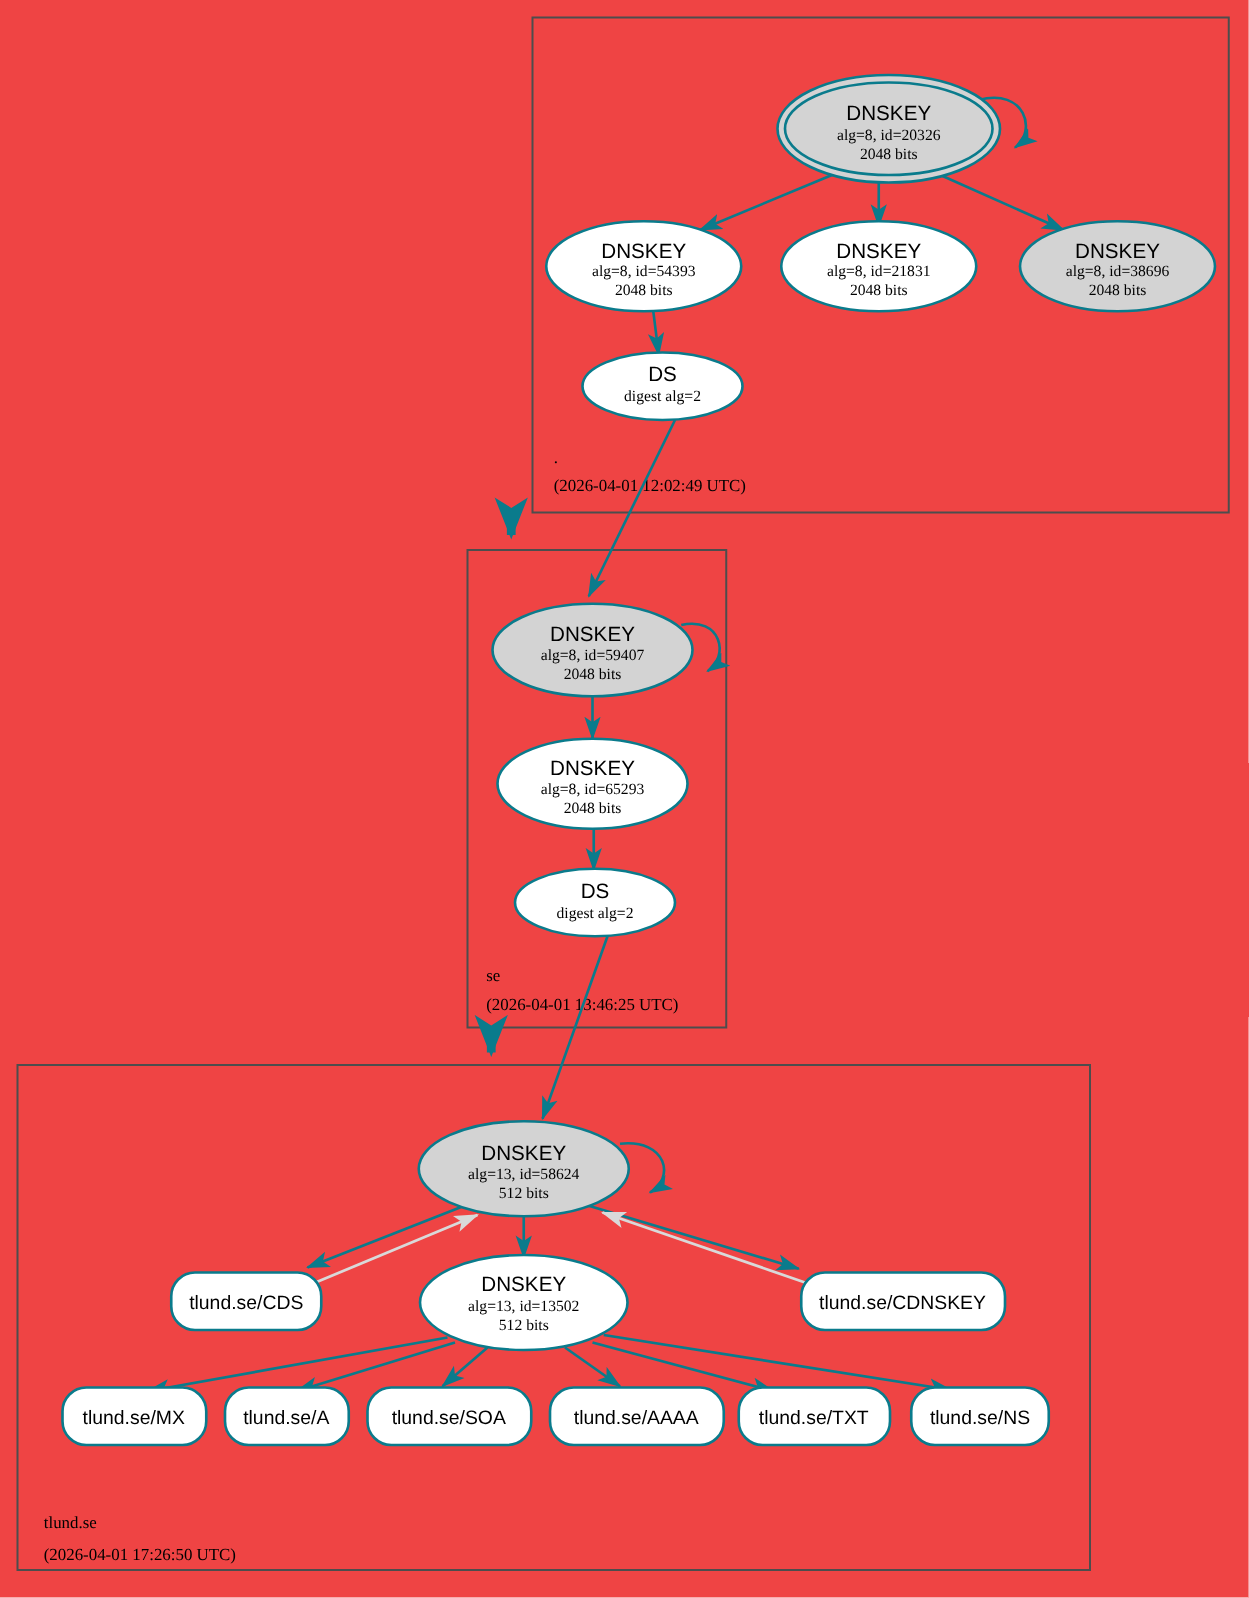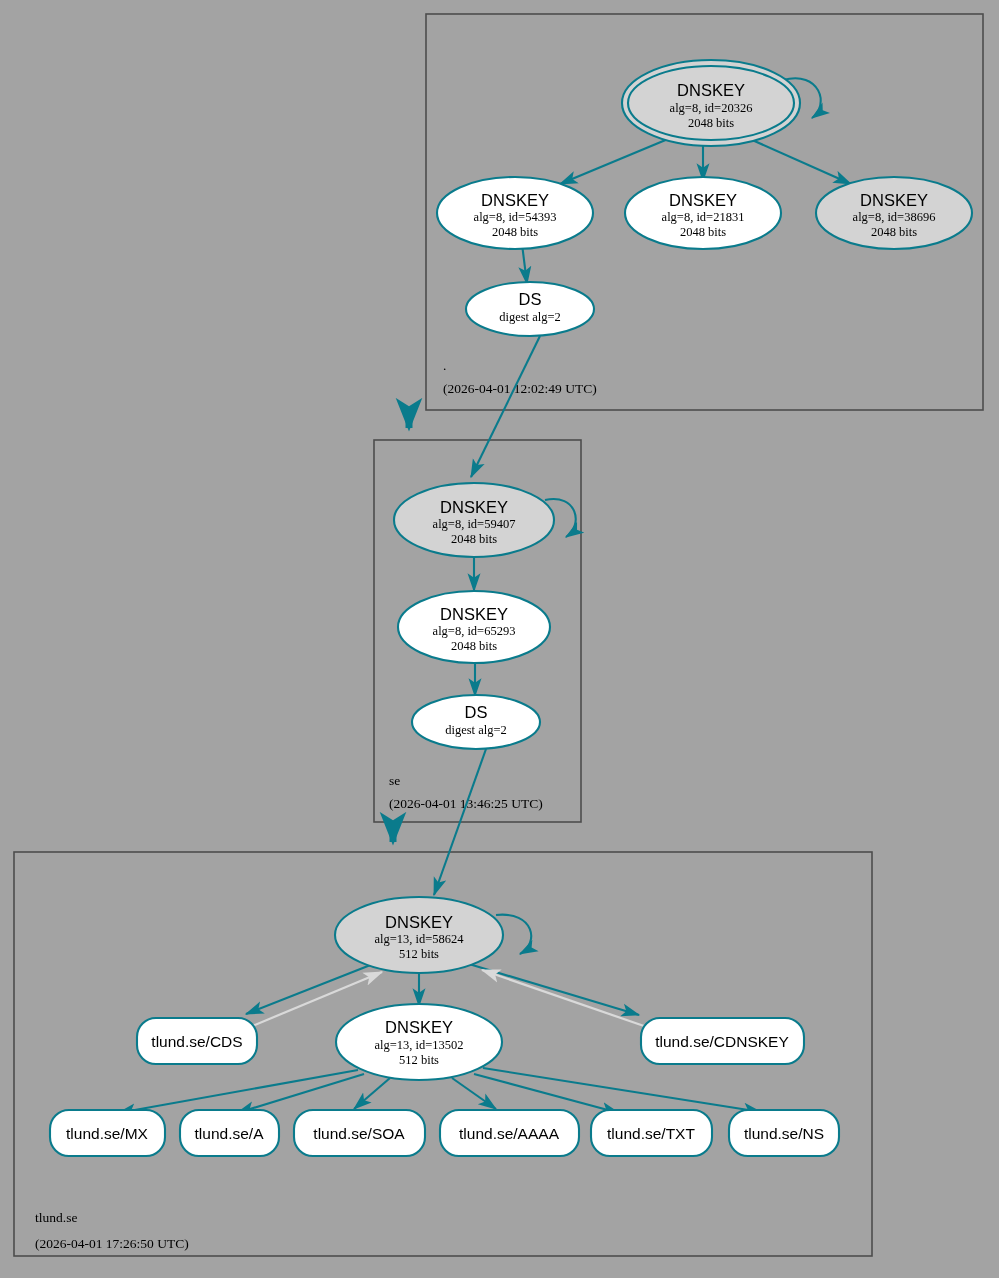--- a/index.html
+++ b/index.html
@@ -7,21 +7,21 @@
     padding: 0;
     background: #ffffff;
   }
   body {
     font-family: "Liberation Sans", sans-serif;
   }
   #canvas {
     position: relative;
     width: 999px;
     height: 1278px;
-    background: #a3a3a3;
+    background: #ef4444;
     overflow: hidden;
   }
   svg.diagram {
     position: absolute;
     left: 0;
     top: 0;
     width: 999px;
     height: 1278px;
   }
   .zone-box {

